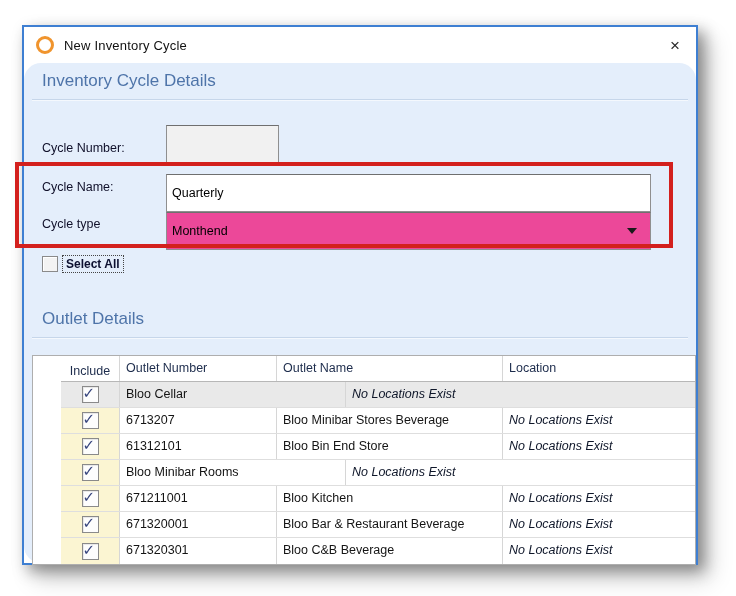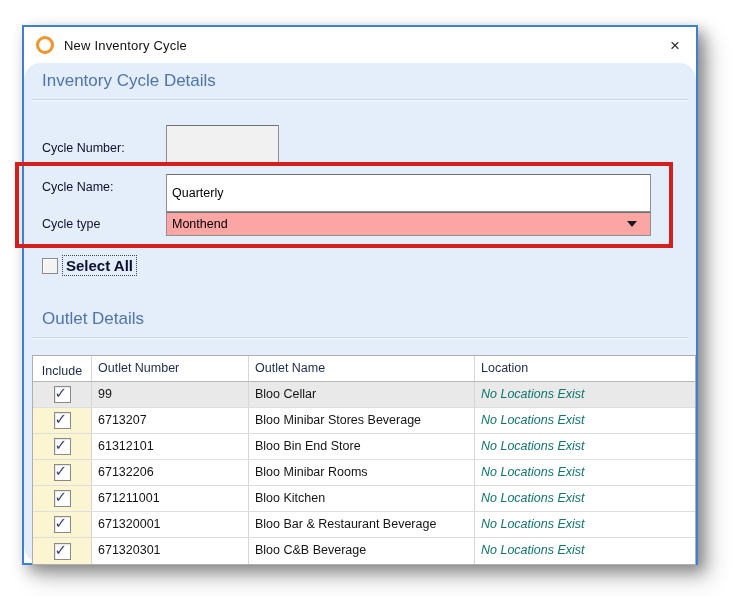--- a/index.html
+++ b/index.html
@@ -55,22 +55,22 @@
     background:#ffffff;border:1px solid #8f8f8f;border-top-color:#6f6f6f;
     font-size:12.5px;color:#000;padding:18px 5px;
     font-family:"Liberation Sans","DejaVu Sans",sans-serif;
   }
   #cycle-number-input{top:62px;width:113px;background:#f1f1f1;color:#555;}
   #cycle-number-label{top:78px;}
   #cycle-name-label{top:117px;}
   #cycle-name-input{top:111px;width:485px;}
   #cycle-type-label{top:154px;text-align:center;}
   .combo{
-    position:absolute;left:142px;top:149px;width:485px;height:24px;box-sizing:border-box;
-    background:#fca5a5;border:1px solid #8f8f8f;border-top-color:#6f6f6f;
+    position:absolute;left:142px;top:149px;width:485px;height:38px;box-sizing:border-box;
+    background:#ec4899;border:1px solid #8f8f8f;border-top-color:#6f6f6f;
     font-size:12.5px;color:#000;padding:3px 5px;display:flex;align-items:center;
   }
   .combo .arrow{
     margin-left:auto;margin-right:8px;width:0;height:0;
     border-left:5px solid transparent;border-right:5px solid transparent;
     border-top:6px solid #1a1a1a;
   }
 
   
   .annotation-rect{
@@ -78,45 +78,45 @@
     border:4px solid #d3201d;box-sizing:content-box;pointer-events:none;z-index:5;
   }
 
   
   .selectall-row{position:absolute;left:18px;top:192px;display:flex;align-items:center;}
   .cbx{
     width:14px;height:14px;background:#f3f3f3;border:1px solid #8a8a8a;
     box-shadow:inset 1px 1px 0 #ffffff;margin-right:4px;flex:0 0 auto;
   }
   .selectall-label{
-    font-size:15px;color:#0c1030;border:1px dotted #444;padding:1px 3px;font-weight:600;
+    font-size:12px;color:#0c1030;border:1px dotted #444;padding:1px 3px;font-weight:600;
   }
 
   
   .grid{
     position:absolute;left:8px;top:292px;width:664px;
     border:1px solid #aeaeae;background:#fff;box-sizing:border-box;
     font-size:12.5px;color:#141414;
   }
-  .g-row{display:flex;height:26px;align-items:stretch;box-sizing:border-box;}
+  .g-row{display:flex;height:26px;align-items:stretch;box-sizing:border-box;margin-left:28px;}
   .g-head{background:#ffffff;border-bottom:1px solid #b7b7b7;color:#1d2c4c;}
   .g-cell{
     box-sizing:border-box;padding:5px 6px 0 6px;overflow:hidden;white-space:nowrap;
     border-right:1px solid #d6d6d6;background:#ffffff;
   }
   .g-cell:last-child{border-right:none;}
   .c-include{width:59px;flex:0 0 auto;display:flex;align-items:center;justify-content:center;padding:0;}
   .c-number{width:157px;flex:0 0 auto;}
   .c-name{width:226px;flex:0 0 auto;}
   .c-loc{flex:1 1 auto;}
   .g-body .g-row{border-bottom:1px solid #dedede;}
   .g-body .g-row:last-child{border-bottom:none;}
   .g-body .c-include{background:#fbf5d2;}
   .g-body .g-row.selected .g-cell{background:#e9e9e9;}
-  .loc-empty{font-style:italic;color:#0f766e;}
+  .loc-empty{font-style:italic;color:#0f172a;}
   .g-head .g-cell{padding-top:5px;}
 
   .cb{
     width:15px;height:15px;background:#fdfdfd;border:1px solid #8a8a8a;
     box-shadow:inset 1px 1px 0 #e9e9e9;position:relative;
   }
   .cb.checked::after{
     content:"✓";position:absolute;left:0px;top:-3px;
     font-size:15px;font-weight:700;color:#35437c;
   }
@@ -165,21 +165,20 @@
           <div class="g-cell c-include">Include</div>
           <div class="g-cell c-number">Outlet Number</div>
           <div class="g-cell c-name">Outlet Name</div>
           <div class="g-cell c-loc">Location</div>
         </div>
         <div class="g-body">
             <div class="g-row selected">
     <div class="g-cell c-include">
       <span class="cb checked"></span>
     </div>
-    <div class="g-cell c-number">99</div>
     <div class="g-cell c-name">Bloo Cellar</div>
     <div class="g-cell c-loc loc-empty">No Locations Exist</div>
   </div>
             <div class="g-row">
     <div class="g-cell c-include">
       <span class="cb checked"></span>
     </div>
     <div class="g-cell c-number">6713207</div>
     <div class="g-cell c-name">Bloo Minibar Stores Beverage</div>
     <div class="g-cell c-loc loc-empty">No Locations Exist</div>
@@ -189,21 +188,20 @@
       <span class="cb checked"></span>
     </div>
     <div class="g-cell c-number">61312101</div>
     <div class="g-cell c-name">Bloo Bin End Store</div>
     <div class="g-cell c-loc loc-empty">No Locations Exist</div>
   </div>
             <div class="g-row">
     <div class="g-cell c-include">
       <span class="cb checked"></span>
     </div>
-    <div class="g-cell c-number">67132206</div>
     <div class="g-cell c-name">Bloo Minibar Rooms</div>
     <div class="g-cell c-loc loc-empty">No Locations Exist</div>
   </div>
             <div class="g-row">
     <div class="g-cell c-include">
       <span class="cb checked"></span>
     </div>
     <div class="g-cell c-number">671211001</div>
     <div class="g-cell c-name">Bloo Kitchen</div>
     <div class="g-cell c-loc loc-empty">No Locations Exist</div>

